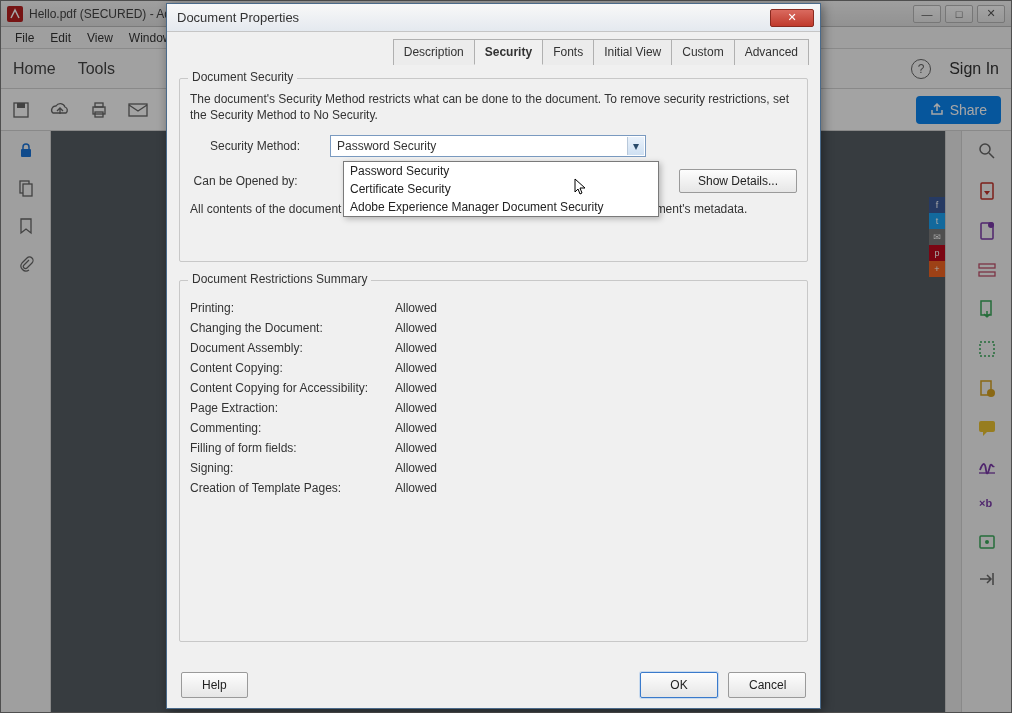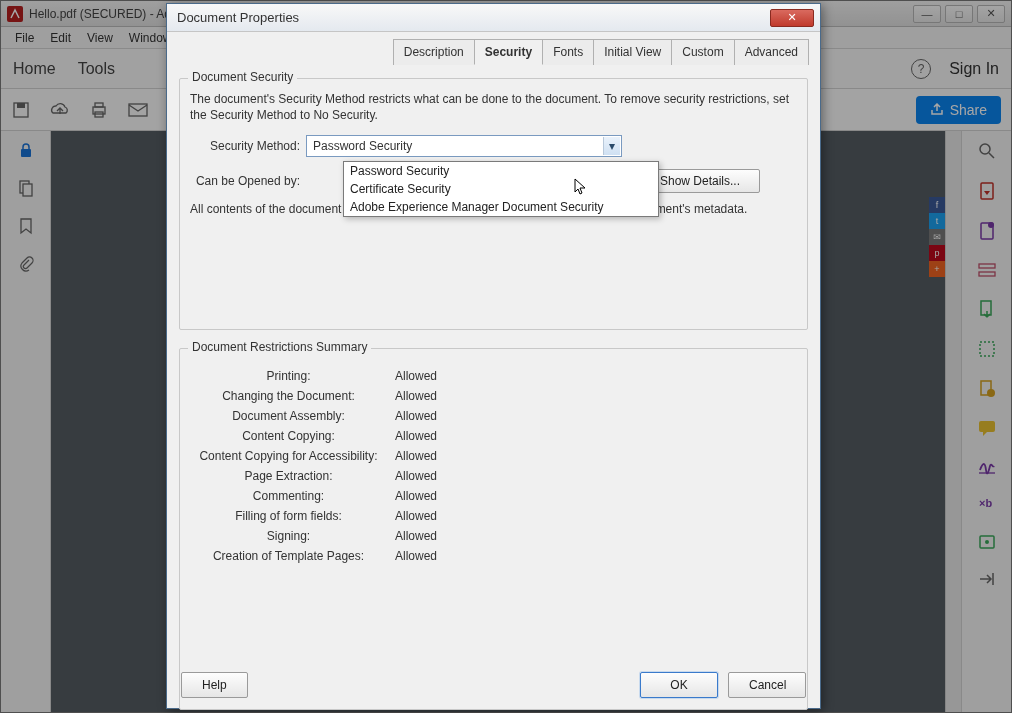--- a/index.html
+++ b/index.html
@@ -195,21 +195,21 @@
     position: relative;
     background: #f0f0f0;
   }
   .groupbox > legend {
     position: absolute; top: -9px; left: 8px;
     background: #f0f0f0; padding: 0 4px;
     font-size: 12px; color: #333;
   }
   .groupbox-outer { margin-top: 14px; }
   .intro-text { font-size: 12px; color: #333; line-height: 1.35; margin: 4px 0 12px 0; }
-  .row { display: flex; align-items: center; margin-bottom: 8px; }
+  .row { display: flex; align-items: center; margin-bottom: 8px; gap: 24px; }
   .row label { font-size: 12px; color: #333; text-align: right; }
   .btn {
     background: linear-gradient(#fdfdfd,#e6e6e6);
     border: 1px solid #9a9a9a;
     border-radius: 2px;
     padding: 4px 10px;
     font-size: 12px;
     color: #222;
   }
   .combobox {
@@ -255,21 +255,21 @@
   }
   .restrictions {
     margin-top: 18px;
   }
   .restr-row {
     display: flex;
     margin: 6px 0;
     font-size: 12px;
     color: #333;
   }
-  .restr-row .lbl { width: 205px; text-align: center; padding-right: 8px; }
+  .restr-row .lbl { width: 205px; text-align: left; padding-right: 8px; }
   .dialog-footer {
     position: absolute;
     left: 0; right: 0; bottom: 0;
     height: 46px;
     padding: 8px 14px;
     display: flex;
     align-items: center;
   }
   .dialog-footer .btn { padding: 5px 20px; }
   .dialog-footer .spacer { flex: 1; }
@@ -477,21 +477,21 @@
   <div class="dialog-body">
     <div class="tabstrip">
       <div class="tab">Description</div>
       <div class="tab active">Security</div>
       <div class="tab">Fonts</div>
       <div class="tab">Initial View</div>
       <div class="tab">Custom</div>
       <div class="tab">Advanced</div>
     </div>
 
-    <div class="groupbox groupbox-outer" style="height:252px">
+    <div class="groupbox groupbox-outer" style="height:184px">
       <legend>Document Security</legend>
       <div class="intro-text">The document's Security Method restricts what can be done to the document. To remove security restrictions, set the Security Method to No Security.</div>
 
       <div class="row">
         <label style="width:110px">Security Method:</label>
         <div class="combobox" style="width:316px;margin-left:6px">
           <span>Password Security</span>
           <div class="arrow">▾</div>
         </div>
       </div>

